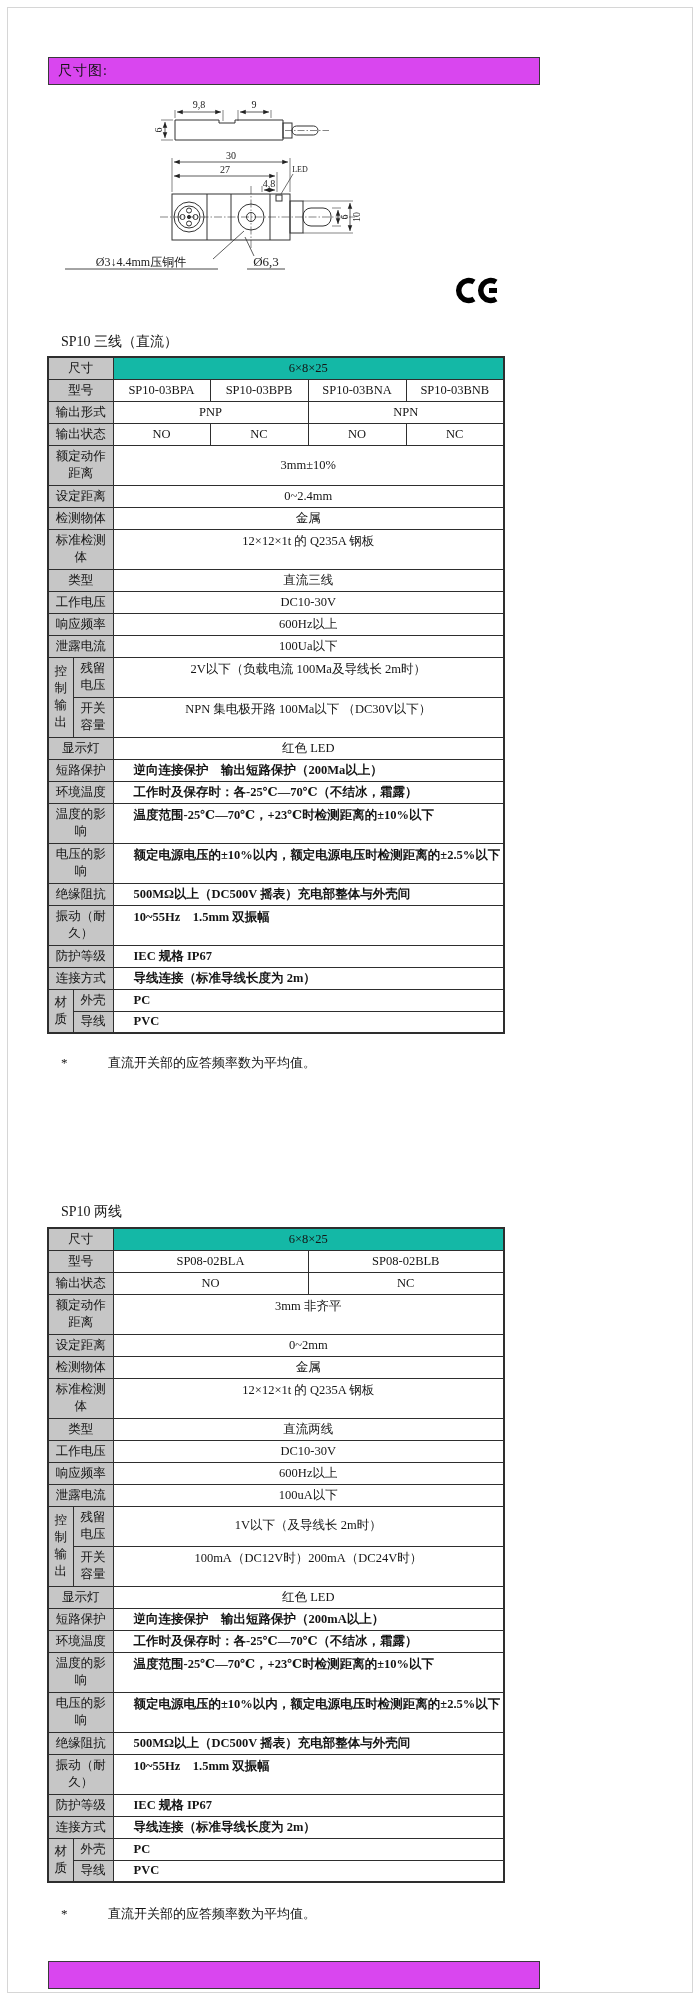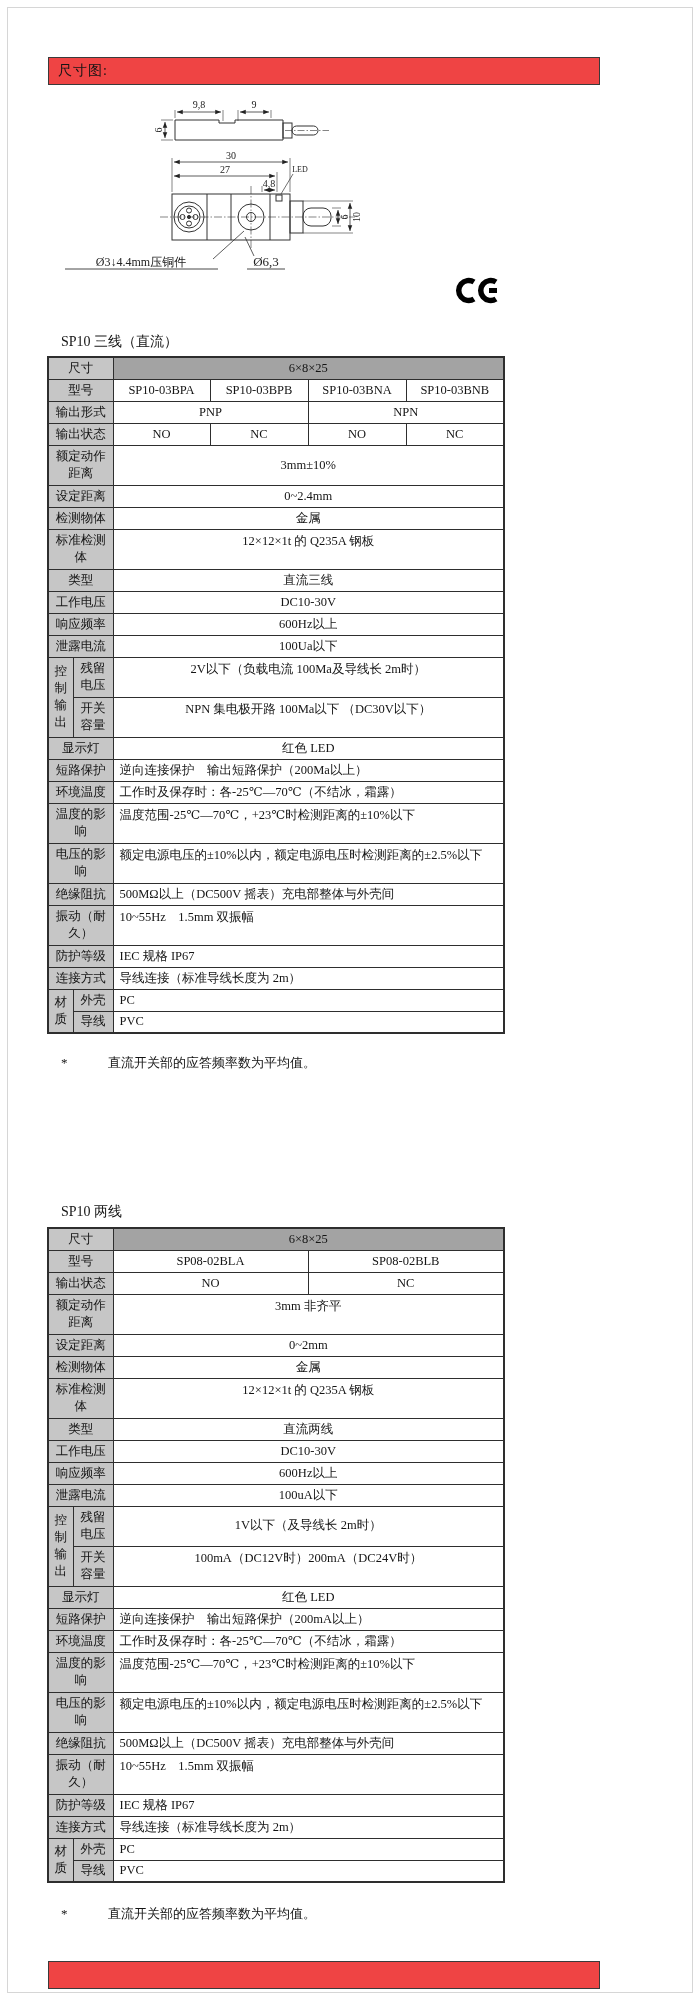--- a/index.html
+++ b/index.html
@@ -4,22 +4,22 @@
 <style>
   html,body { margin:0; padding:0; }
   body {
     width:700px; height:2000px; position:relative; background:#ffffff;
     font-family:"Liberation Serif","DejaVu Serif",serif; color:#141414;
     overflow:hidden;
   }
   .page-frame { position:absolute; inset:7px; border:1px solid #d6d6d6; pointer-events:none; }
 
   .gray-bar {
-    position:absolute; left:48px; width:552px; height:28px; box-sizing:border-box;
-    background:#ef4444; border:1px solid #3a3a3a;
+    position:absolute; left:48px; width:492px; height:28px; box-sizing:border-box;
+    background:#d946ef; border:1px solid #3a3a3a;
     display:flex; align-items:center; padding-left:9px;
     font-size:14px; letter-spacing:1px;
   }
   .bar-top { top:57px; }
   .bar-bottom { top:1961px; }
 
   .drawing { position:absolute; left:55px; top:98px; }
   .ce { position:absolute; left:453px; top:275px; }
 
   .sec-title { position:absolute; left:61px; font-size:14px; }
@@ -34,22 +34,22 @@
   .tbl2 { top:1227px; }
   .spec-table td {
     border:1px solid #2e2e2e; font-size:12.5px; padding:0 3px;
     overflow:hidden; box-sizing:border-box;
   }
   .spec-table tr.h1 td { height:22px; }
   .spec-table tr.h2 td { height:40px;margin-top:12px; }
   td.lbl { background:#c6c6c6; text-align:center; word-break:break-all; line-height:17px; }
   td.vlbl { line-height:17px; padding:0 2px; }
   td.val { text-align:center; }
-  td.val.left { text-align:left; padding-left:6px; white-space:nowrap; }
-  td.gray { background:#a3a3a3;margin-left:10px; }
+  td.val.left { text-align:left; padding-left:20px; white-space:nowrap;font-weight:bold; }
+  td.gray { background:#14b8a6;margin-left:10px; }
 
   .footnote { position:absolute; left:61px; font-size:13px;margin-top:12px; }
   .fn1 { top:1042px; }
   .fn2 { top:1893px; }
   .fn-star { display:inline-block; width:47px; }
 
   svg text { font-family:"Liberation Serif","DejaVu Serif",serif; }
 </style>
 </head>
 <body>

